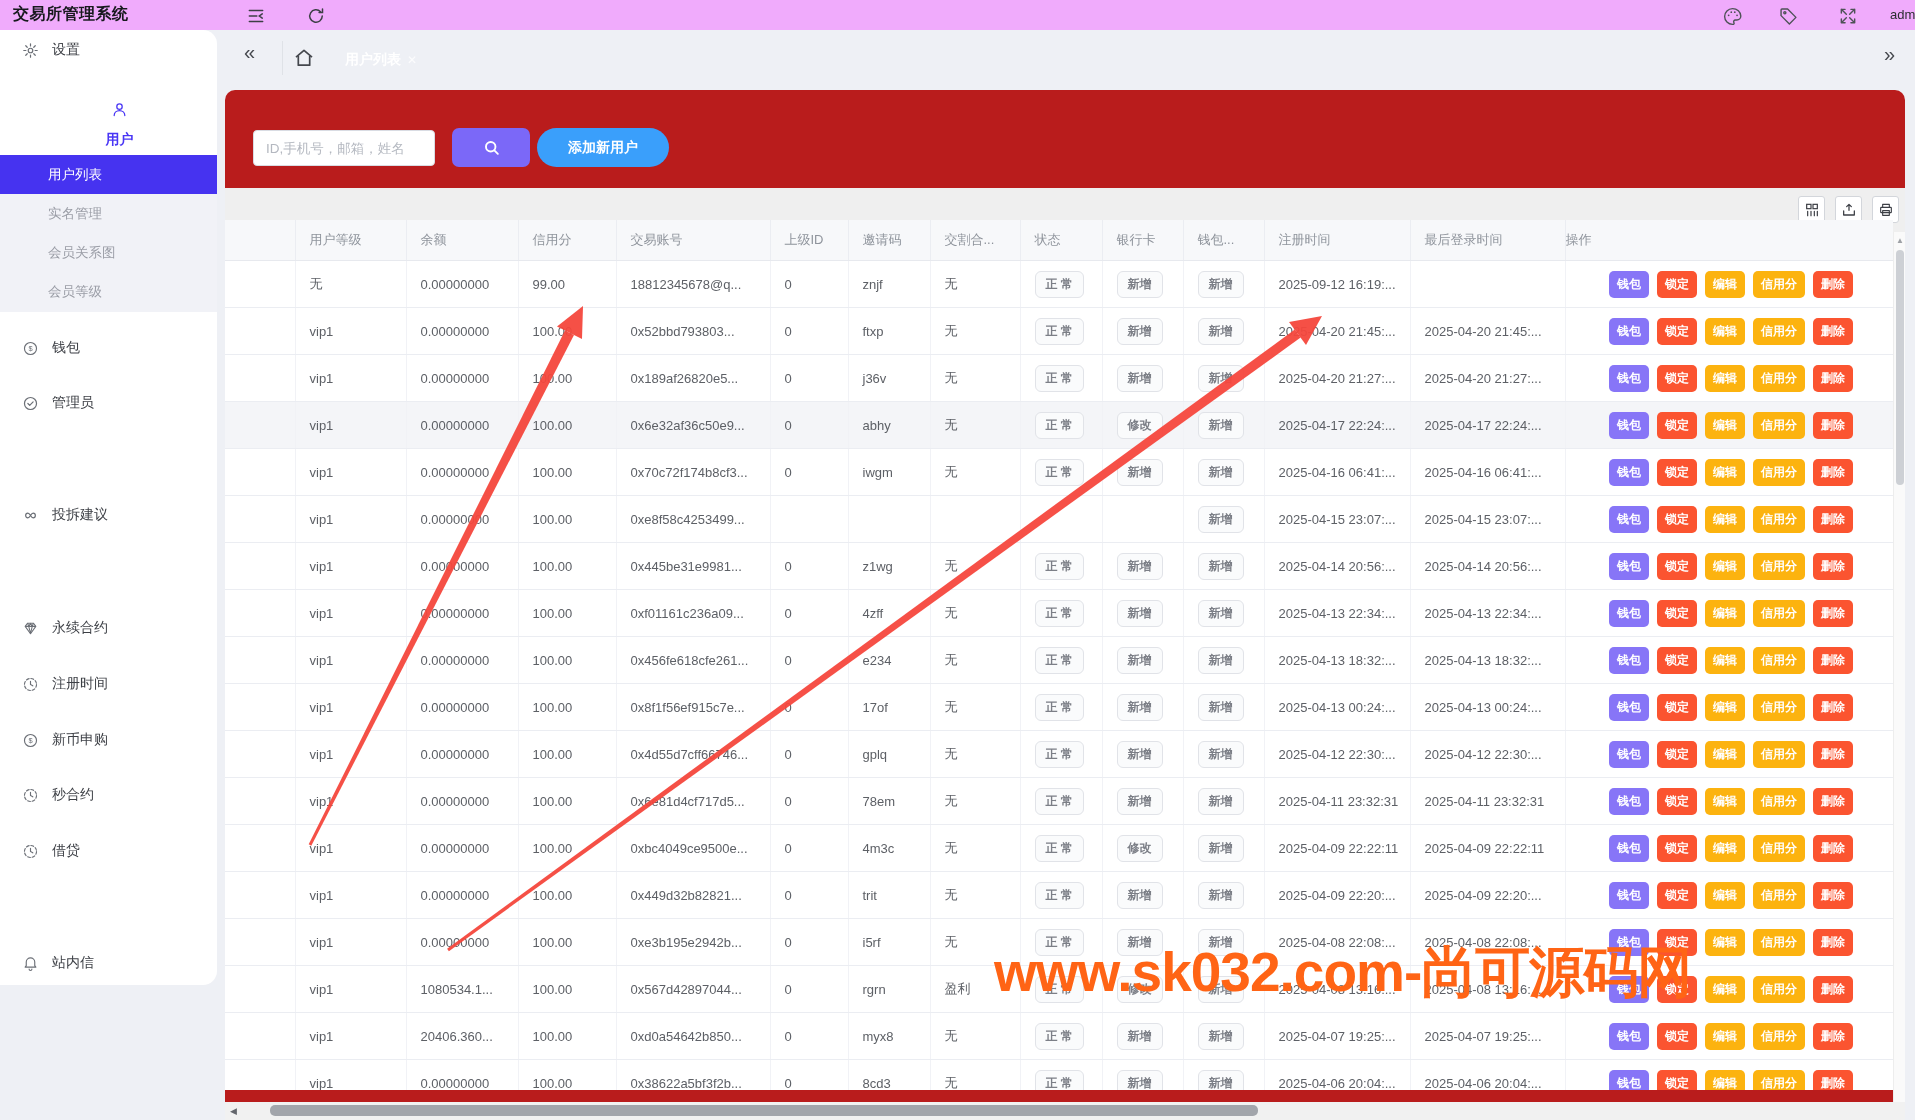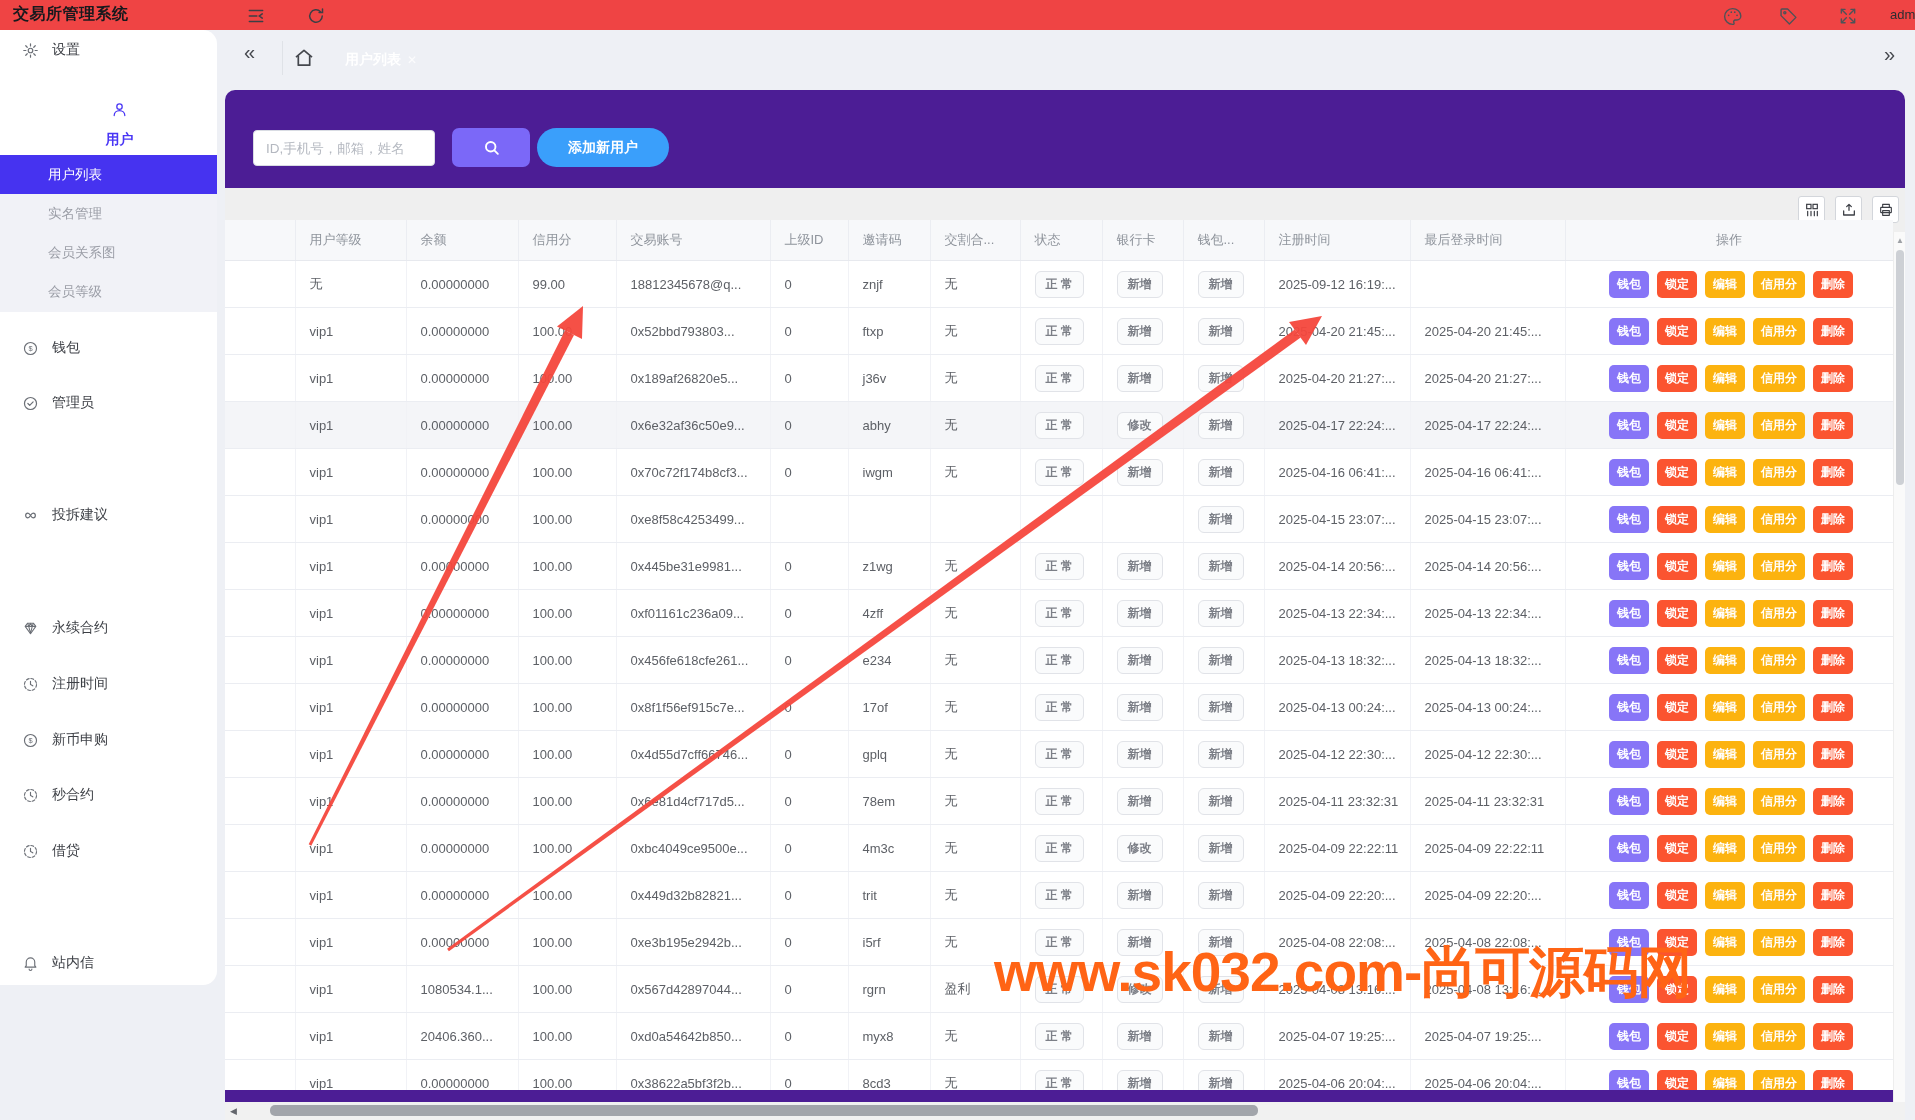--- a/index.html
+++ b/index.html
@@ -6,21 +6,21 @@
   body{
     position:relative;width:1915px;height:1120px;overflow:hidden;
     background:#eef0f5;
     font-family:"Liberation Sans","DejaVu Sans",sans-serif;
     -webkit-font-smoothing:antialiased;
   }
   .abs{position:absolute;}
   svg{display:block;}
 
   
-  .topbar{left:0;top:0;width:1915px;height:30px;background:#ef4444;z-index:6;}
+  .topbar{left:0;top:0;width:1915px;height:30px;background:#f0abfc;z-index:6;}
   .app-title{left:13px;top:4px;font-size:16px;font-weight:bold;color:#17191d;letter-spacing:.5px;}
   .tb-icon{top:6px;width:20px;height:20px;cursor:pointer;}
   .username{left:1890px;top:7px;width:25px;height:18px;overflow:hidden;font-size:13px;color:#2b2d31;}
 
   
   .crumb-back{left:244px;top:42px;font-size:20px;color:#44474d;cursor:pointer;line-height:1;}
   .crumb-div{left:282px;top:41px;width:1px;height:34px;background:#dfe2e7;}
   .home-btn{left:292px;top:46px;width:24px;height:24px;cursor:pointer;}
   .tag-pill{left:325px;top:41px;width:112px;height:37px;border-radius:19px;
     display:flex;align-items:center;justify-content:center;gap:6px;
@@ -34,42 +34,42 @@
   .menu-item{position:absolute;left:0;width:217px;height:40px;display:flex;align-items:center;
     padding-left:22px;box-sizing:border-box;gap:13px;font-size:14px;color:#3c3f45;cursor:pointer;}
   .menu-item .mi{width:17px;height:17px;flex:0 0 17px;}
   .menu-item.active-parent{color:#4936f5;font-weight:bold;flex-direction:column;}
   .submenu{position:absolute;left:0;top:125px;width:217px;height:157px;background:#f1f2f7;}
   .sub-item{position:absolute;left:0;width:217px;height:39px;line-height:39px;
     padding-left:48px;box-sizing:border-box;font-size:13.5px;color:#9a9da6;cursor:pointer;}
   .sub-item.active{background:#4633f0;color:#ffffff;}
 
   
-  .card{left:225px;top:90px;width:1680px;height:1030px;background:#4c1d95;
+  .card{left:225px;top:90px;width:1680px;height:1030px;background:#b91c1c;
     border-radius:10px 10px 0 0;overflow:hidden;z-index:3;}
   .search-input{position:absolute;left:28px;top:40px;width:182px;height:36px;box-sizing:border-box;
     border:1px solid #d9dce3;border-radius:4px;padding:0 12px;font-size:13.5px;color:#333;
     font-family:"Liberation Sans","DejaVu Sans",sans-serif;outline:none;}
   .search-input::placeholder{color:#b4b8c0;}
   .btn-search{position:absolute;left:227px;top:38px;width:78px;height:39px;border:none;
     background:#7b68f8;border-radius:7px;cursor:pointer;display:flex;align-items:center;justify-content:center;}
   .btn-add{position:absolute;left:312px;top:38px;width:132px;height:39px;border:none;
     background:#3a9ffb;border-radius:20px;color:#fff;font-size:14px;font-weight:bold;cursor:pointer;
     font-family:"Liberation Sans","DejaVu Sans",sans-serif;}
   .toolbar{position:absolute;left:0;top:98px;width:1680px;height:44px;background:#efefef;}
   .tool-btn{position:absolute;top:8px;width:27px;height:27px;box-sizing:border-box;background:#fff;
     border:1px solid #d3d6db;border-radius:3px;display:flex;align-items:center;justify-content:center;cursor:pointer;}
 
   
   .table-wrap{position:absolute;left:0;top:130px;width:1668px;height:870px;overflow:hidden;}
   table{width:1668px;table-layout:fixed;border-collapse:collapse;}
   thead th{height:40px;background:#f7f8fa;color:#8f949c;font-weight:normal;font-size:13px;
     text-align:left;padding:0 4px 0 14px;border-bottom:1px solid #e7e9ee;border-right:1px solid #ebedf2;
     white-space:nowrap;overflow:hidden;}
-  thead th.c-actions{text-align:center;padding:0;}
+  thead th.c-actions{text-align:left;padding:0;}
   tbody td{height:46px;font-size:13px;color:#5d6066;padding:0 6px 0 14px;background:#fff;
     border-bottom:1px solid #ebedf2;border-right:1px solid #f1f2f6;white-space:nowrap;overflow:hidden;}
   tbody tr.hl td{background:#f4f5f8;}
   td.c-actions{text-align:center;padding:0 0 0 4px;}
   .pill{display:inline-block;padding:4px 10px;background:#fafbfc;border:1px solid #e1e3e8;
     border-radius:6px;font-size:12px;font-weight:bold;color:#7c7f87;cursor:pointer;}
   .abtn{display:inline-block;margin:0 4px;padding:5px 8px;border:none;border-radius:5px;color:#fff;
     font-size:12px;font-weight:bold;cursor:pointer;font-family:"Liberation Sans","DejaVu Sans",sans-serif;}
   .abtn.purple{background:#8775f7}
   .abtn.red{background:#fb5430}

